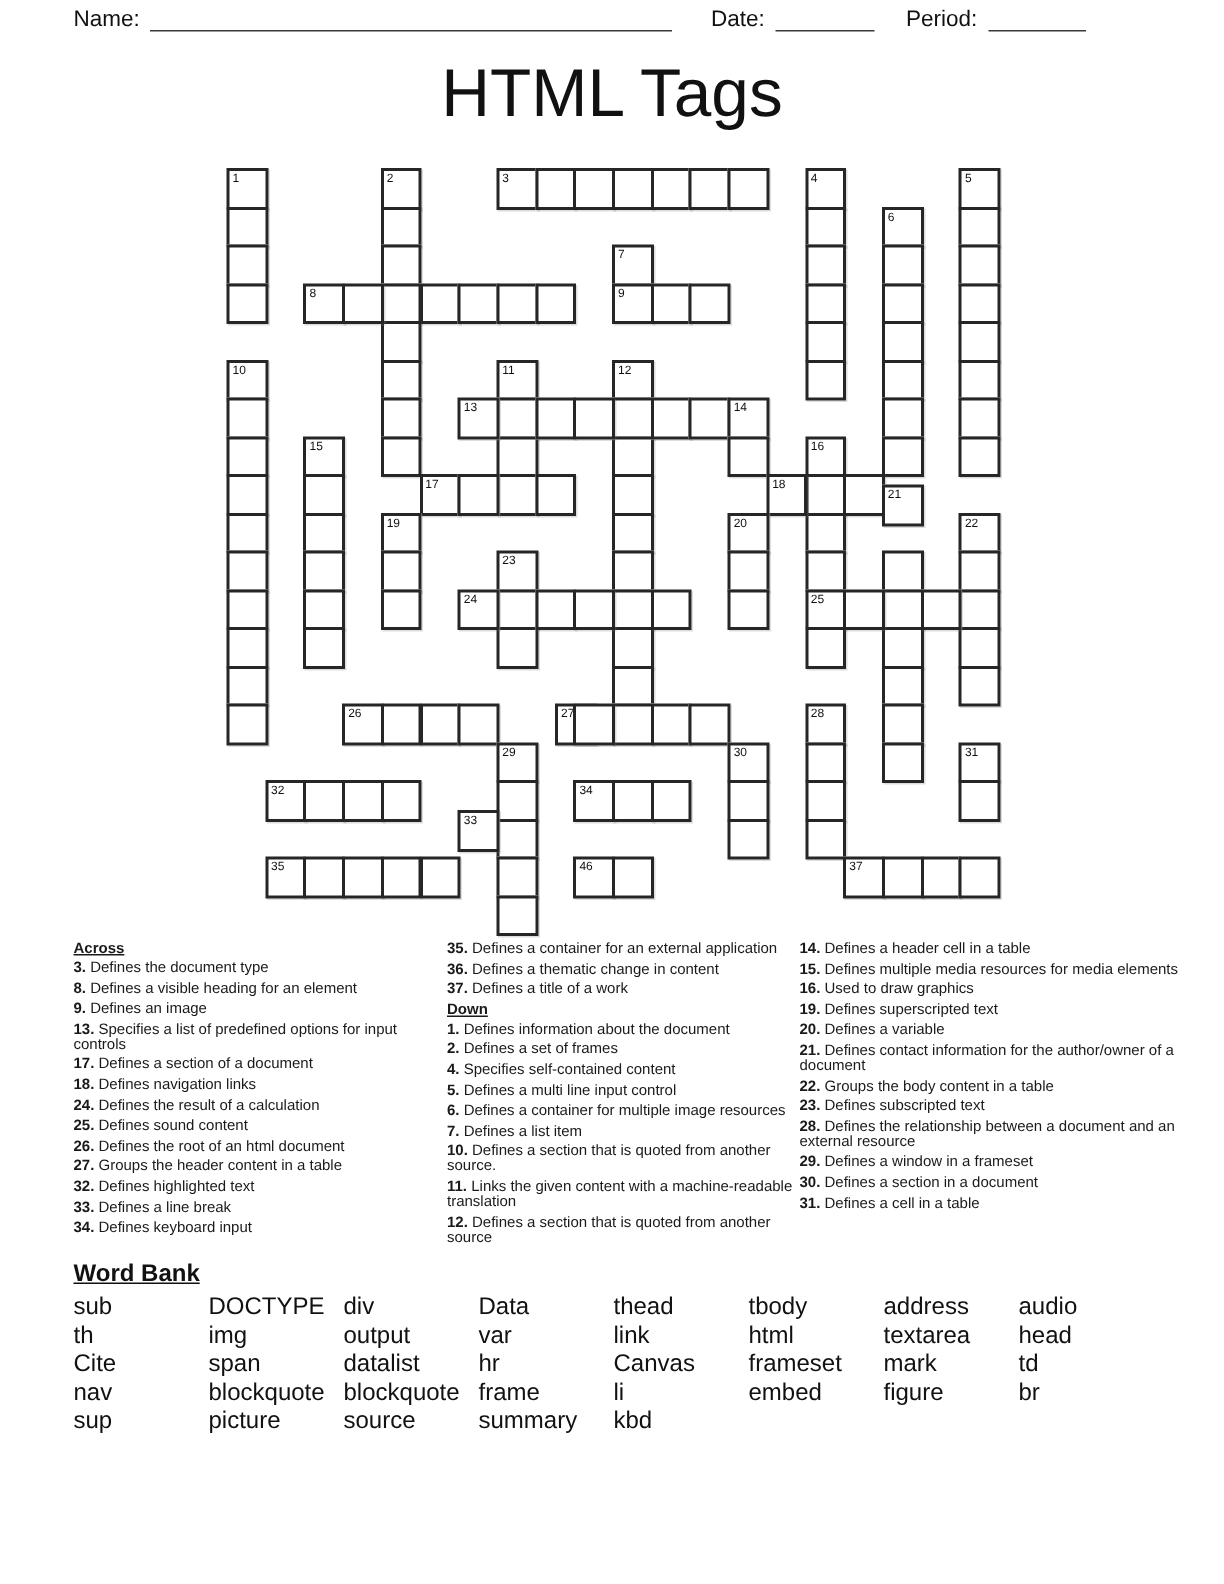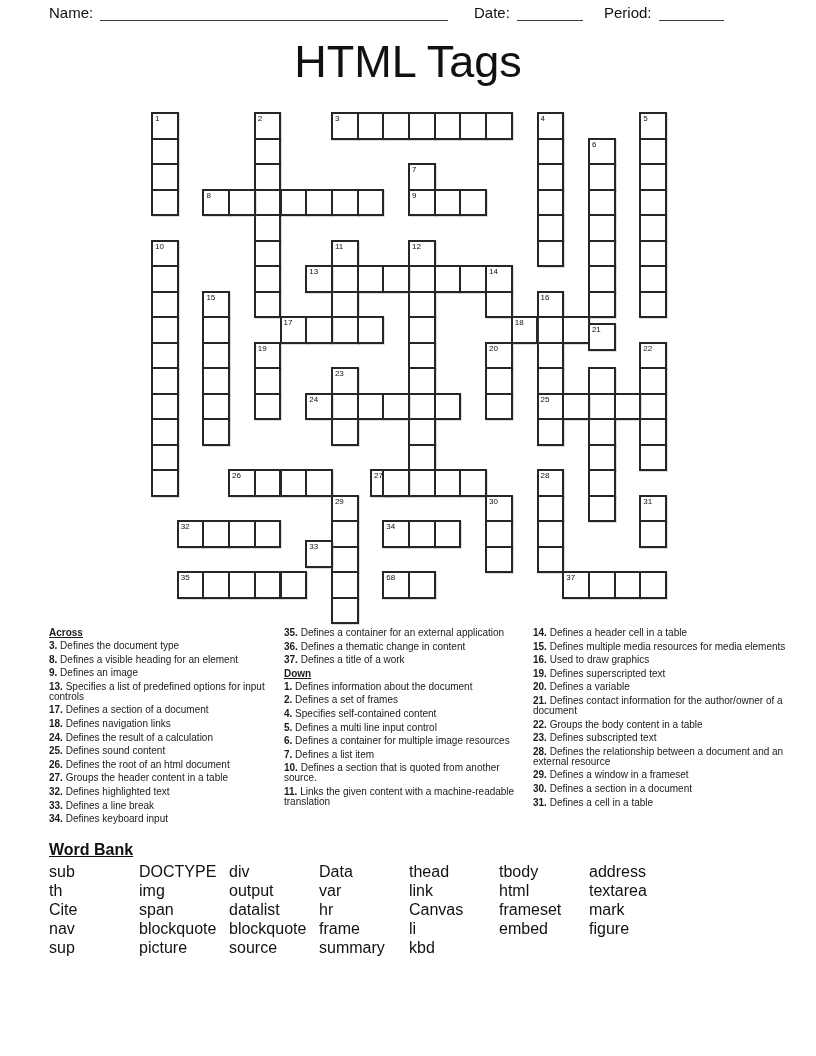--- a/index.html
+++ b/index.html
@@ -25,21 +25,21 @@
     position:absolute;width:27.7px;height:27.5px;box-sizing:border-box;
     border:2px solid #262626;background:#fff;box-shadow:1px 1px 0 rgba(120,120,120,.25);
   }
   .cell-num{
     position:absolute;top:0px;left:2px;font-size:8px;line-height:10px;color:#111;
     font-family:"Liberation Sans",sans-serif;
   }
   
   .clue-col{position:absolute;top:628px;font-size:10px;line-height:10px;}
   #clue-col-1{left:49px;width:241px;}
-  #clue-col-2{left:284px;width:243px;}
+  #clue-col-2{left:298px;width:243px;}
   #clue-col-3{left:533px;width:260px;}
   .clue-heading{font-weight:bold;text-decoration:underline;font-size:10px;margin:0 0 3px 0;}
   .clue{margin:0 0 3.6px 0;}
   .clue b{font-weight:bold;}
   
   .wb-title{
     position:absolute;left:49px;top:841px;font-size:16px;font-weight:bold;
     text-decoration:underline;color:#111;
   }
   #wordbank{position:absolute;left:49px;top:862px;display:flex;}
@@ -289,21 +289,21 @@
     <div class="cell" style="left: 408px; top: 520px;"></div>
     <div class="cell" style="left: 433.7px; top: 520px;"></div>
     <div class="cell" style="left: 176.7px; top: 571px;">
       <span class="cell-num">35</span>
     </div>
     <div class="cell" style="left: 202.4px; top: 571px;"></div>
     <div class="cell" style="left: 228.1px; top: 571px;"></div>
     <div class="cell" style="left: 253.8px; top: 571px;"></div>
     <div class="cell" style="left: 279.5px; top: 571px;"></div>
     <div class="cell" style="left: 382.3px; top: 571px;">
-      <span class="cell-num">68</span>
+      <span class="cell-num">46</span>
     </div>
     <div class="cell" style="left: 408px; top: 571px;"></div>
     <div class="cell" style="left: 562.2px; top: 571px;">
       <span class="cell-num">37</span>
     </div>
     <div class="cell" style="left: 587.9px; top: 571px;"></div>
     <div class="cell" style="left: 613.6px; top: 571px;"></div>
     <div class="cell" style="left: 639.3px; top: 571px;"></div>
   </div>
 
@@ -329,20 +329,21 @@
     <div class="clue"><b>37.</b><span> Defines a title of a work</span></div>
     <div class="clue-heading">Down</div>
     <div class="clue"><b>1.</b><span> Defines information about the document</span></div>
     <div class="clue"><b>2.</b><span> Defines a set of frames</span></div>
     <div class="clue"><b>4.</b><span> Specifies self-contained content</span></div>
     <div class="clue"><b>5.</b><span> Defines a multi line input control</span></div>
     <div class="clue"><b>6.</b><span> Defines a container for multiple image resources</span></div>
     <div class="clue"><b>7.</b><span> Defines a list item</span></div>
     <div class="clue"><b>10.</b><span> Defines a section that is quoted from another source.</span></div>
     <div class="clue"><b>11.</b><span> Links the given content with a machine-readable translation</span></div>
+    <div class="clue"><b>12.</b><span> Defines a section that is quoted from another source</span></div>
   </div>
 <div class="clue-col" id="clue-col-3">
     <div class="clue"><b>14.</b><span> Defines a header cell in a table</span></div>
     <div class="clue"><b>15.</b><span> Defines multiple media resources for media elements</span></div>
     <div class="clue"><b>16.</b><span> Used to draw graphics</span></div>
     <div class="clue"><b>19.</b><span> Defines superscripted text</span></div>
     <div class="clue"><b>20.</b><span> Defines a variable</span></div>
     <div class="clue"><b>21.</b><span> Defines contact information for the author/owner of a document</span></div>
     <div class="clue"><b>22.</b><span> Groups the body content in a table</span></div>
     <div class="clue"><b>23.</b><span> Defines subscripted text</span></div>
@@ -394,13 +395,19 @@
       <div class="wb-word">html</div>
       <div class="wb-word">frameset</div>
       <div class="wb-word">embed</div>
     </div>
     <div class="wb-col">
       <div class="wb-word">address</div>
       <div class="wb-word">textarea</div>
       <div class="wb-word">mark</div>
       <div class="wb-word">figure</div>
     </div>
+    <div class="wb-col">
+      <div class="wb-word">audio</div>
+      <div class="wb-word">head</div>
+      <div class="wb-word">td</div>
+      <div class="wb-word">br</div>
+    </div>
   </div>
 
 </body></html>

